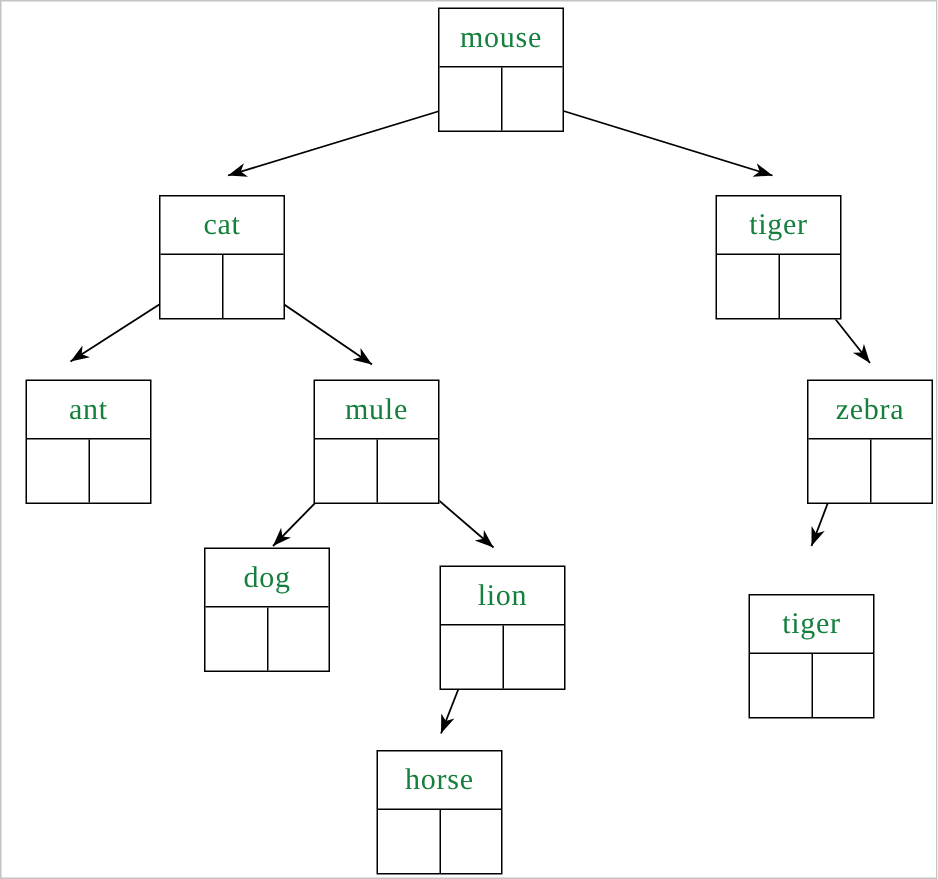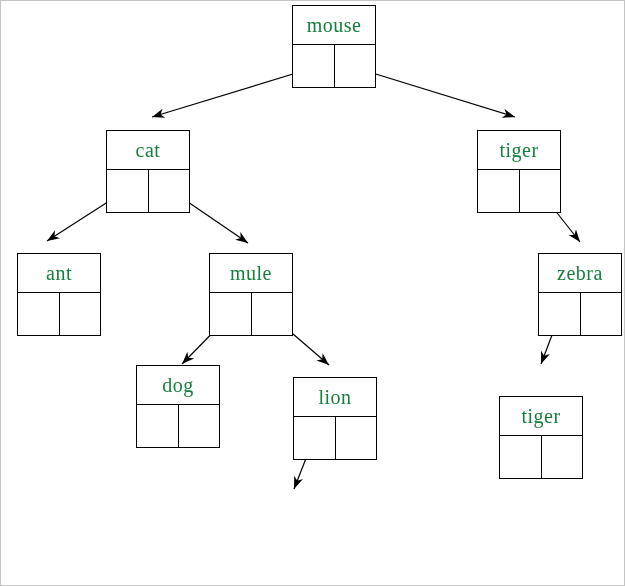--- a/index.html
+++ b/index.html
@@ -156,14 +156,21 @@
   </div>
 
   <div class="node n-tiger">
     <div class="node-label">tiger</div>
     <div class="node-cells">
       <div class="cell cell-left"></div>
       <div class="cell cell-right"></div>
     </div>
   </div>
 
+  <div class="node n-horse">
+    <div class="node-label">horse</div>
+    <div class="node-cells">
+      <div class="cell cell-left"></div>
+      <div class="cell cell-right"></div>
+    </div>
+  </div>
 
 </div>
 
 </body></html>

